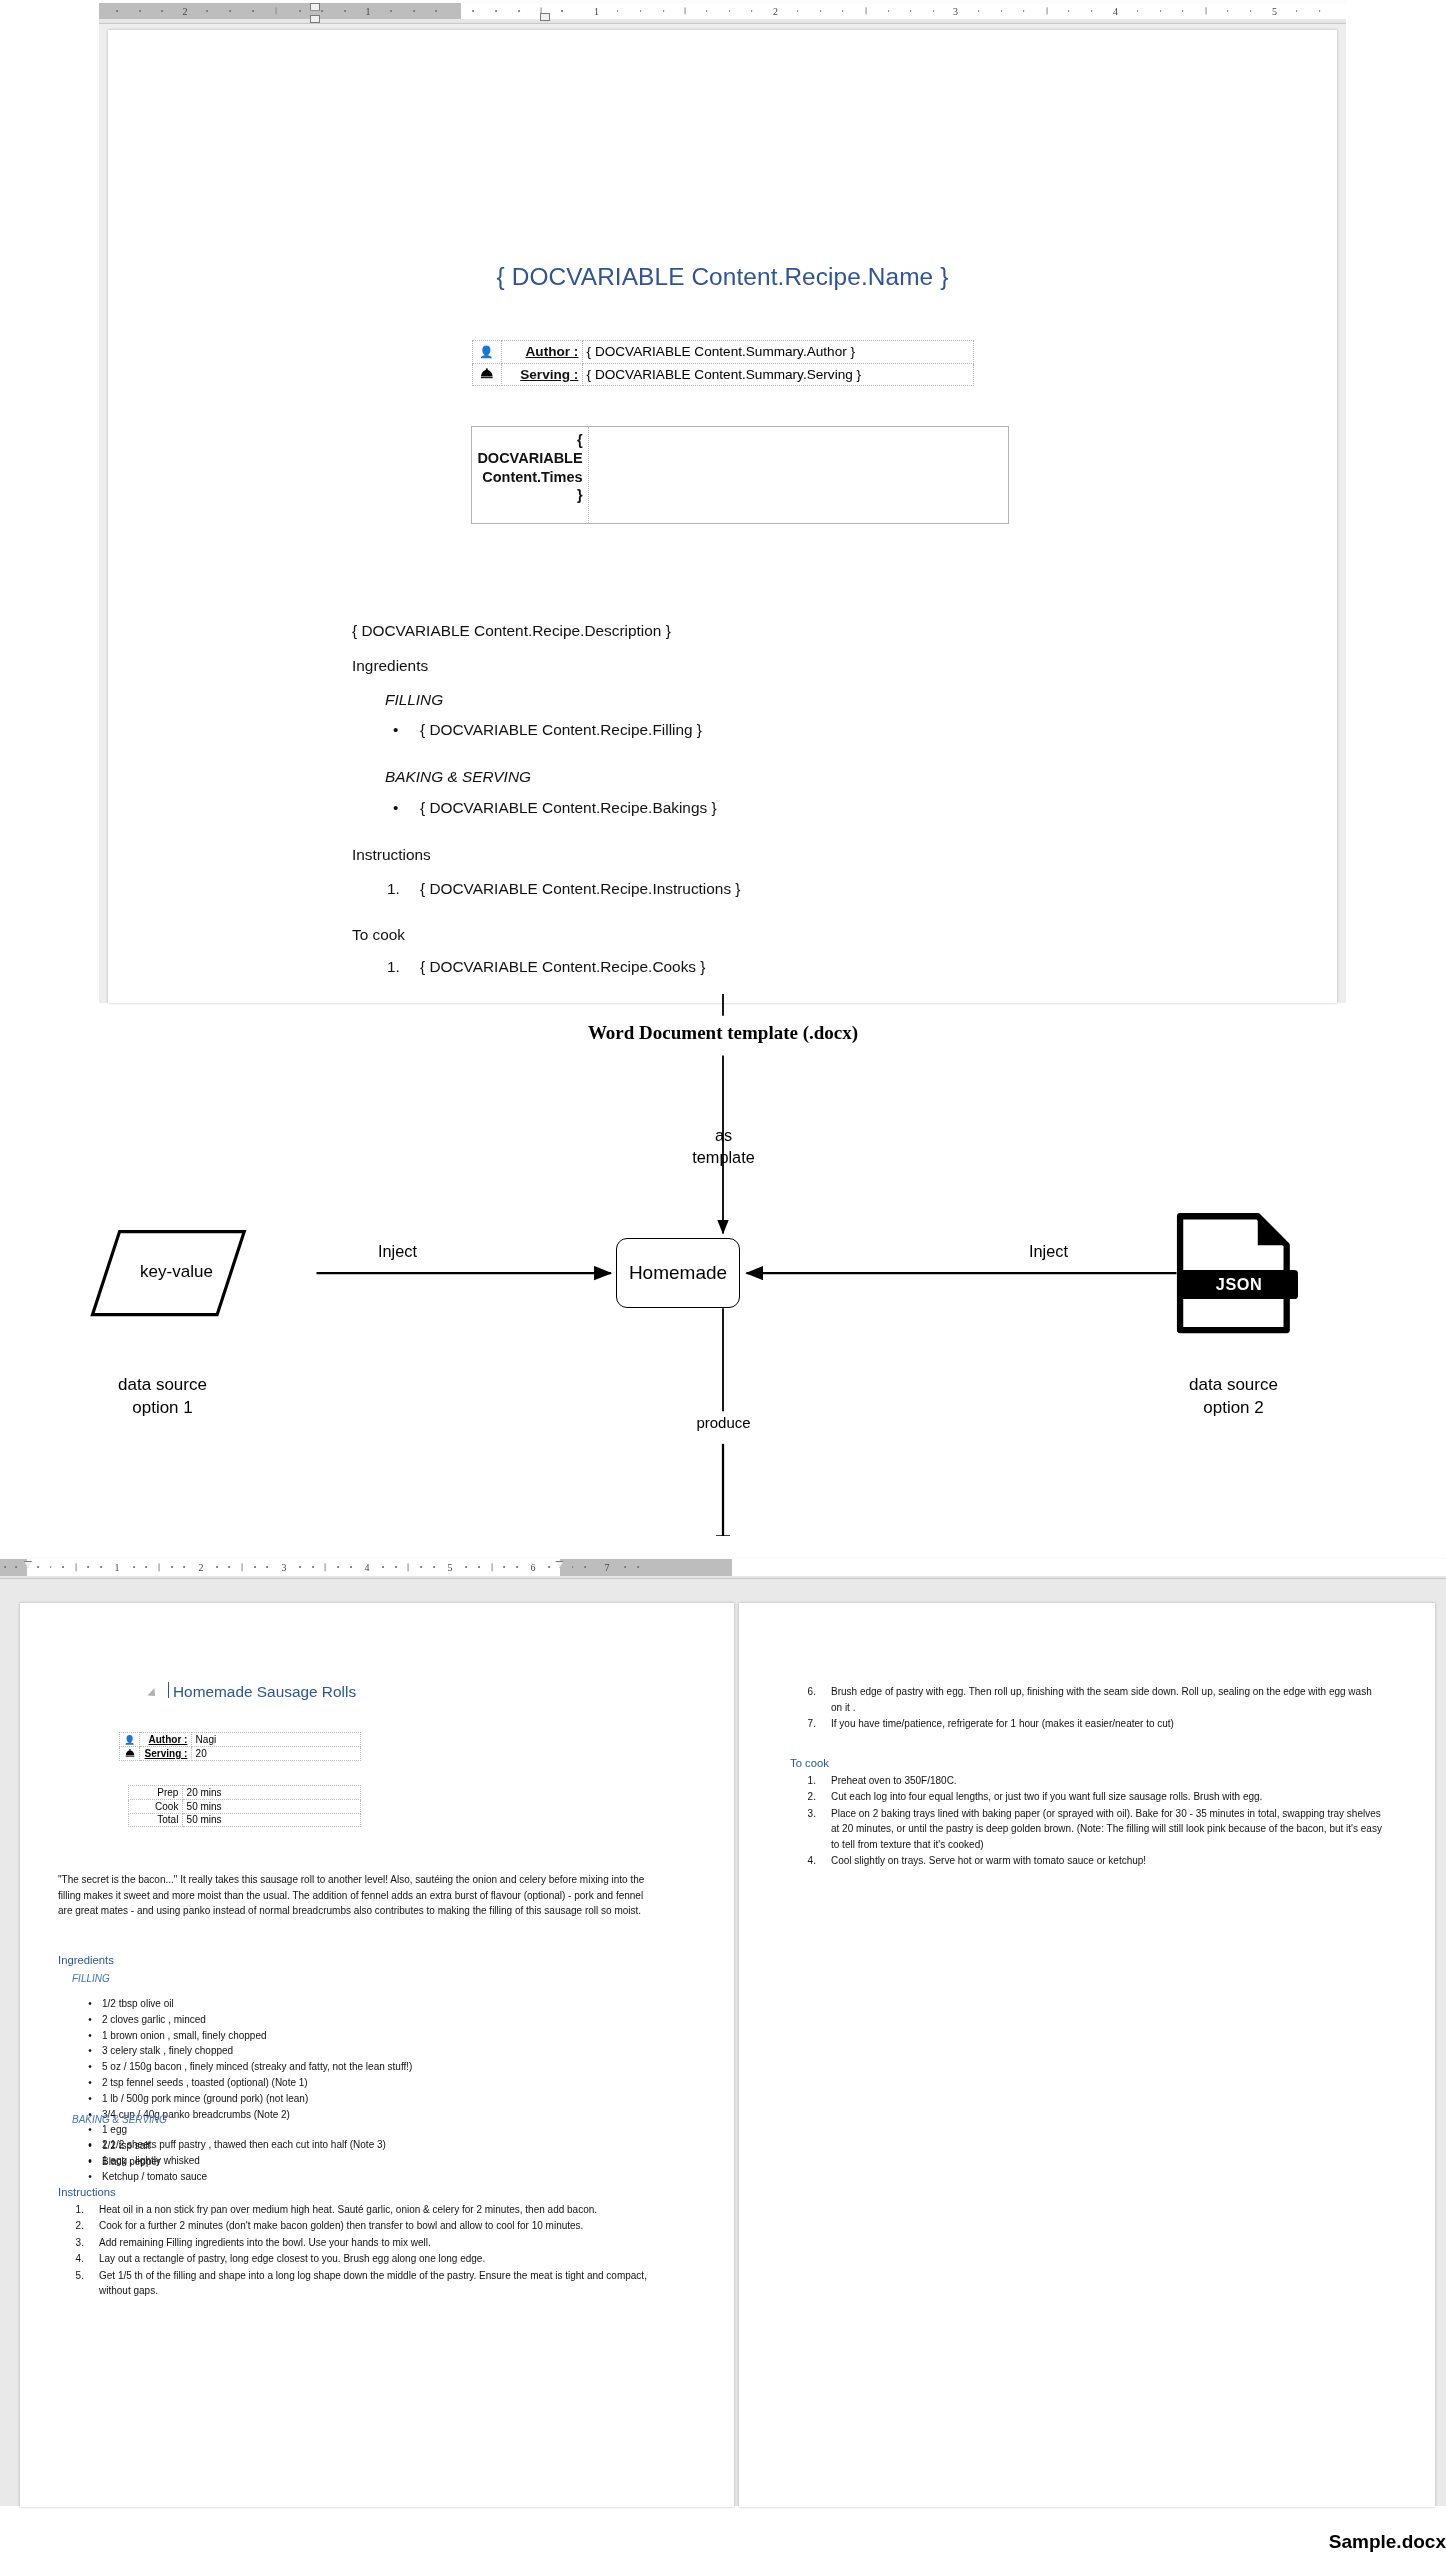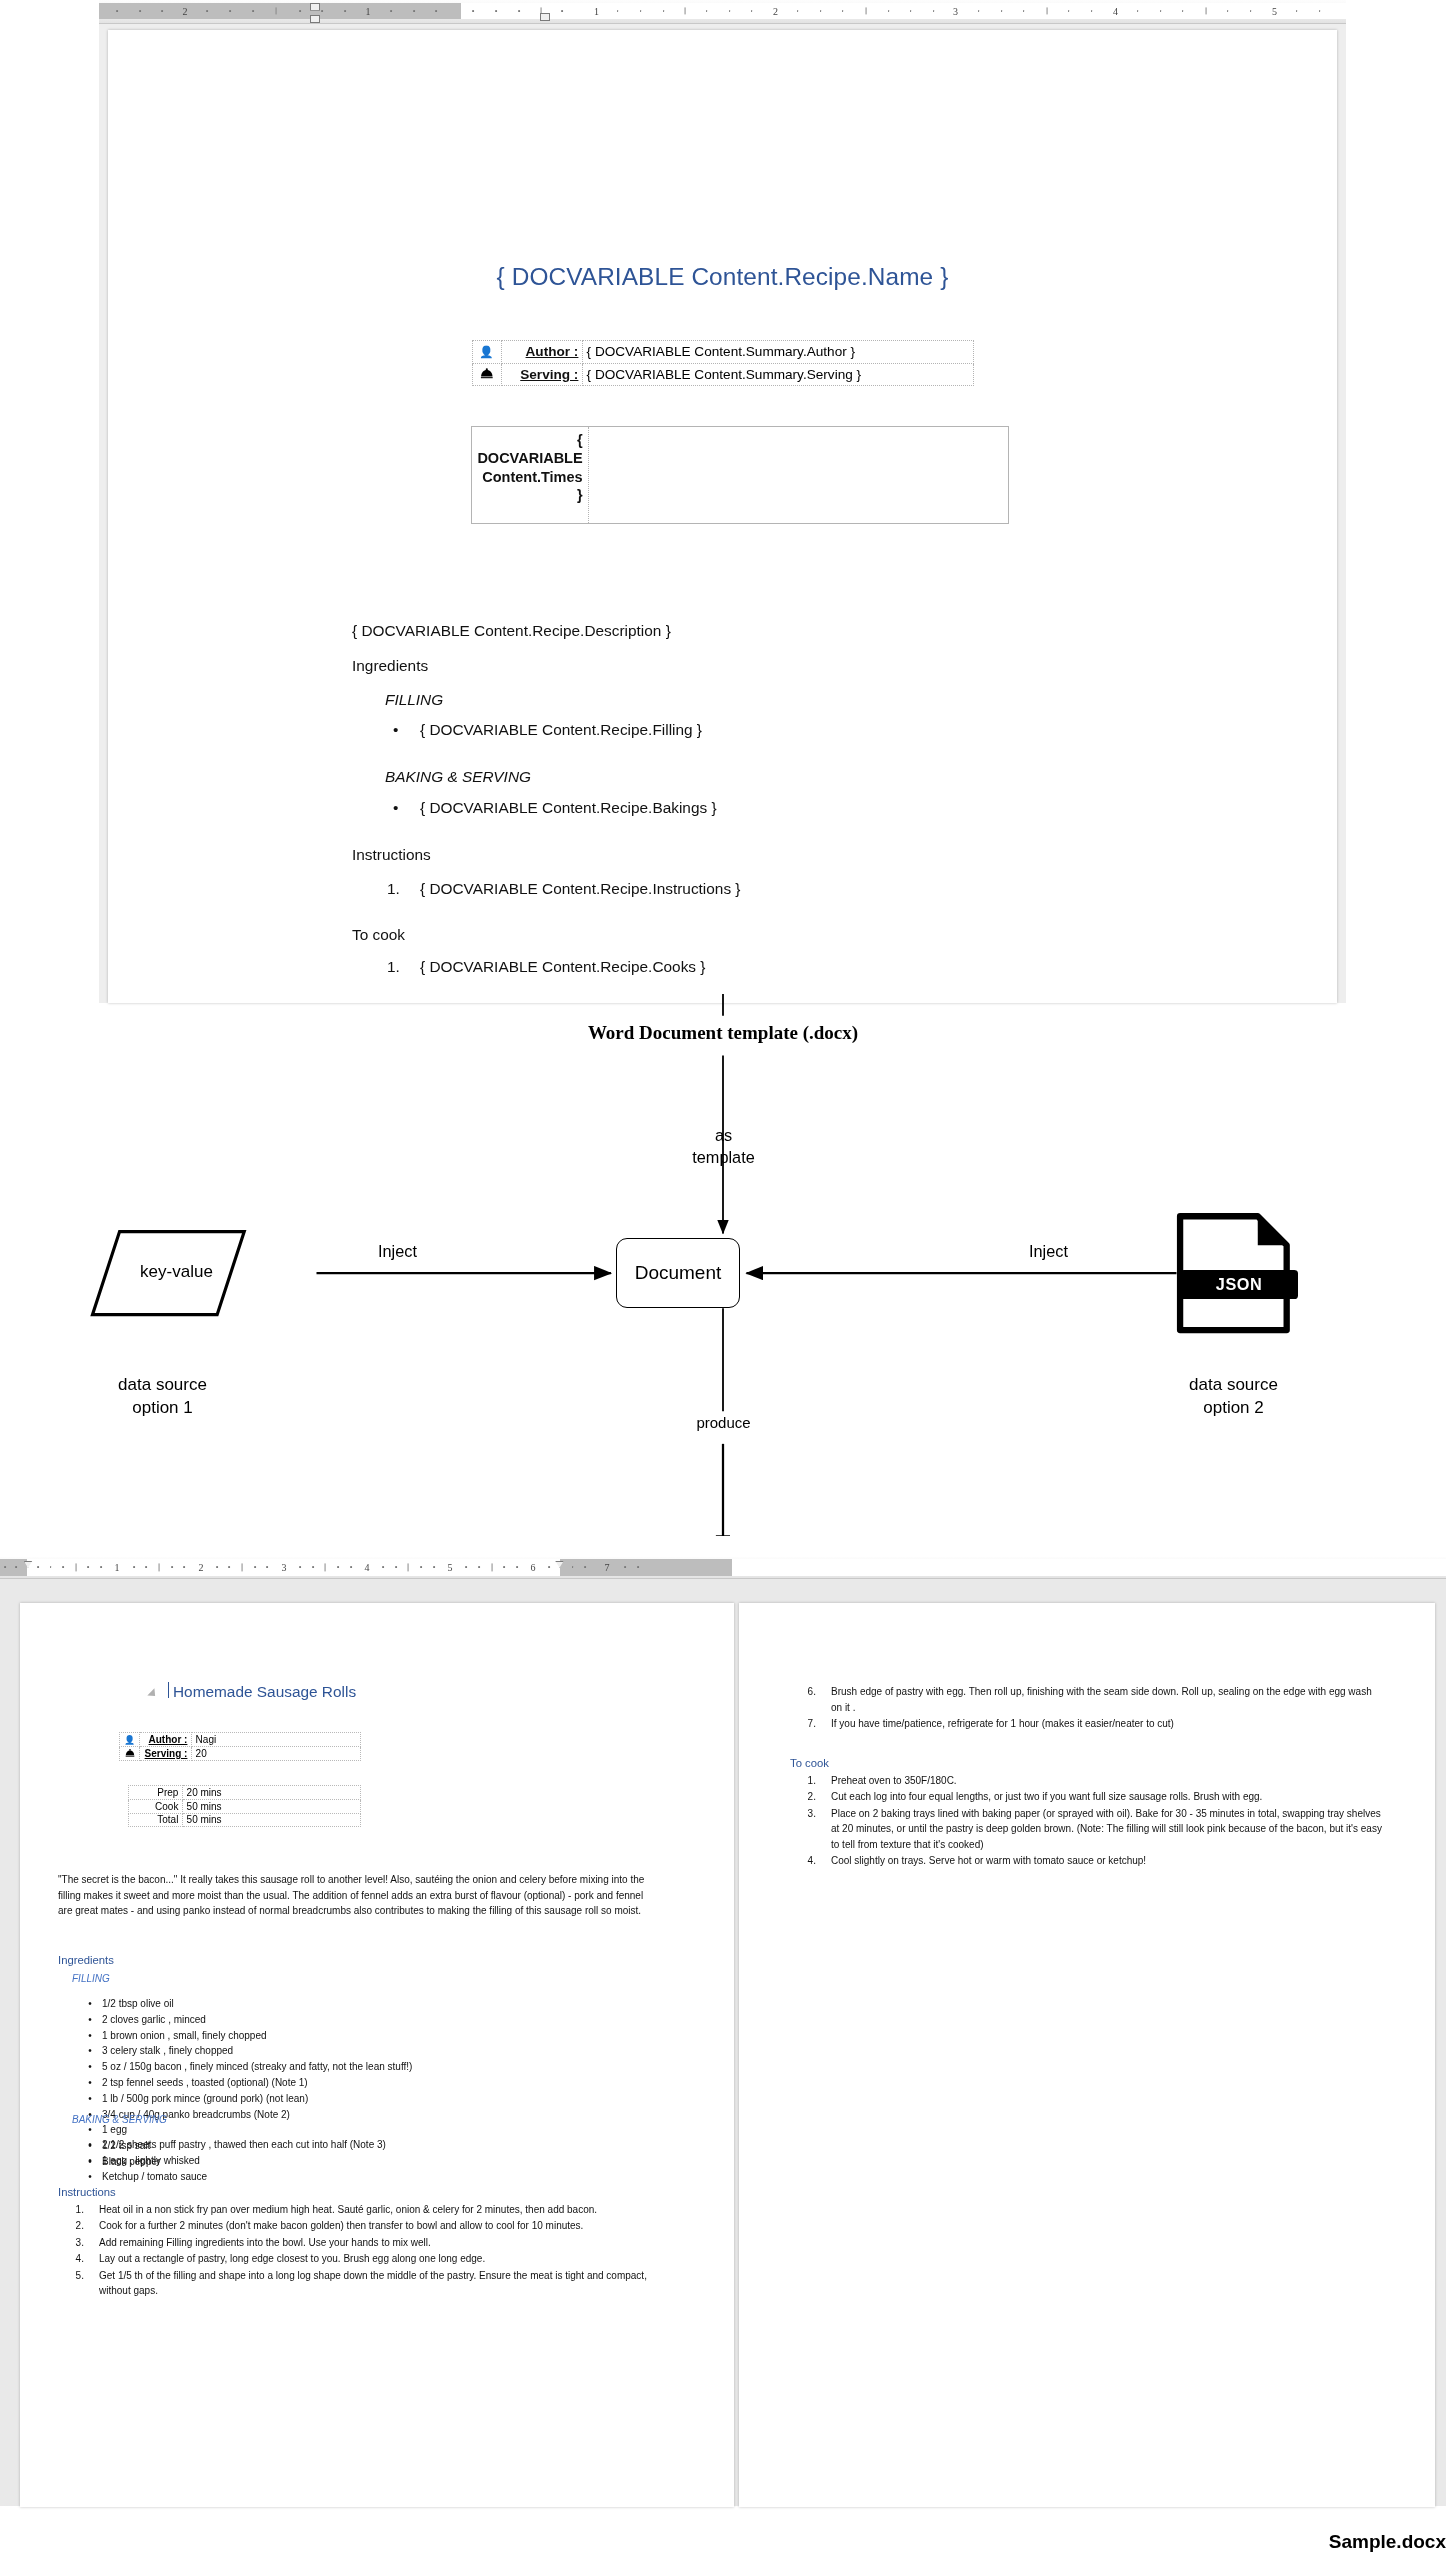--- a/index.html
+++ b/index.html
@@ -312,21 +312,21 @@
   </svg>
 
   <div class="dlabel dbold" style="left:452px;top:26px;width:542px;font-size:19px;font-family:Liberation Serif, serif;">Word Document template (.docx)</div>
 
   <div class="dlabel" style="left:606px;top:130px;width:235px;font-size:16.3px;">as
 template</div>
 
   <div class="dlabel" style="left:606px;top:419px;width:235px;font-size:15px;">produce</div>
 
   <div class="gut-box" style="top:244px;">
-    <span>Document</span>
+    <span>Homemade</span>
   </div>
 
   <div class="dlabel" style="left:77px;top:267px;width:199px;font-size:17px;">key-value</div>
 
   <div class="dlabel" style="left:298px;top:246px;width:199px;font-size:16.3px;">Inject</div>
 
   <div class="dlabel" style="left:27px;top:380px;width:271px;font-size:17px;">data source
 option 1</div>
 
   <div class="json-badge" style="top:276px;">

